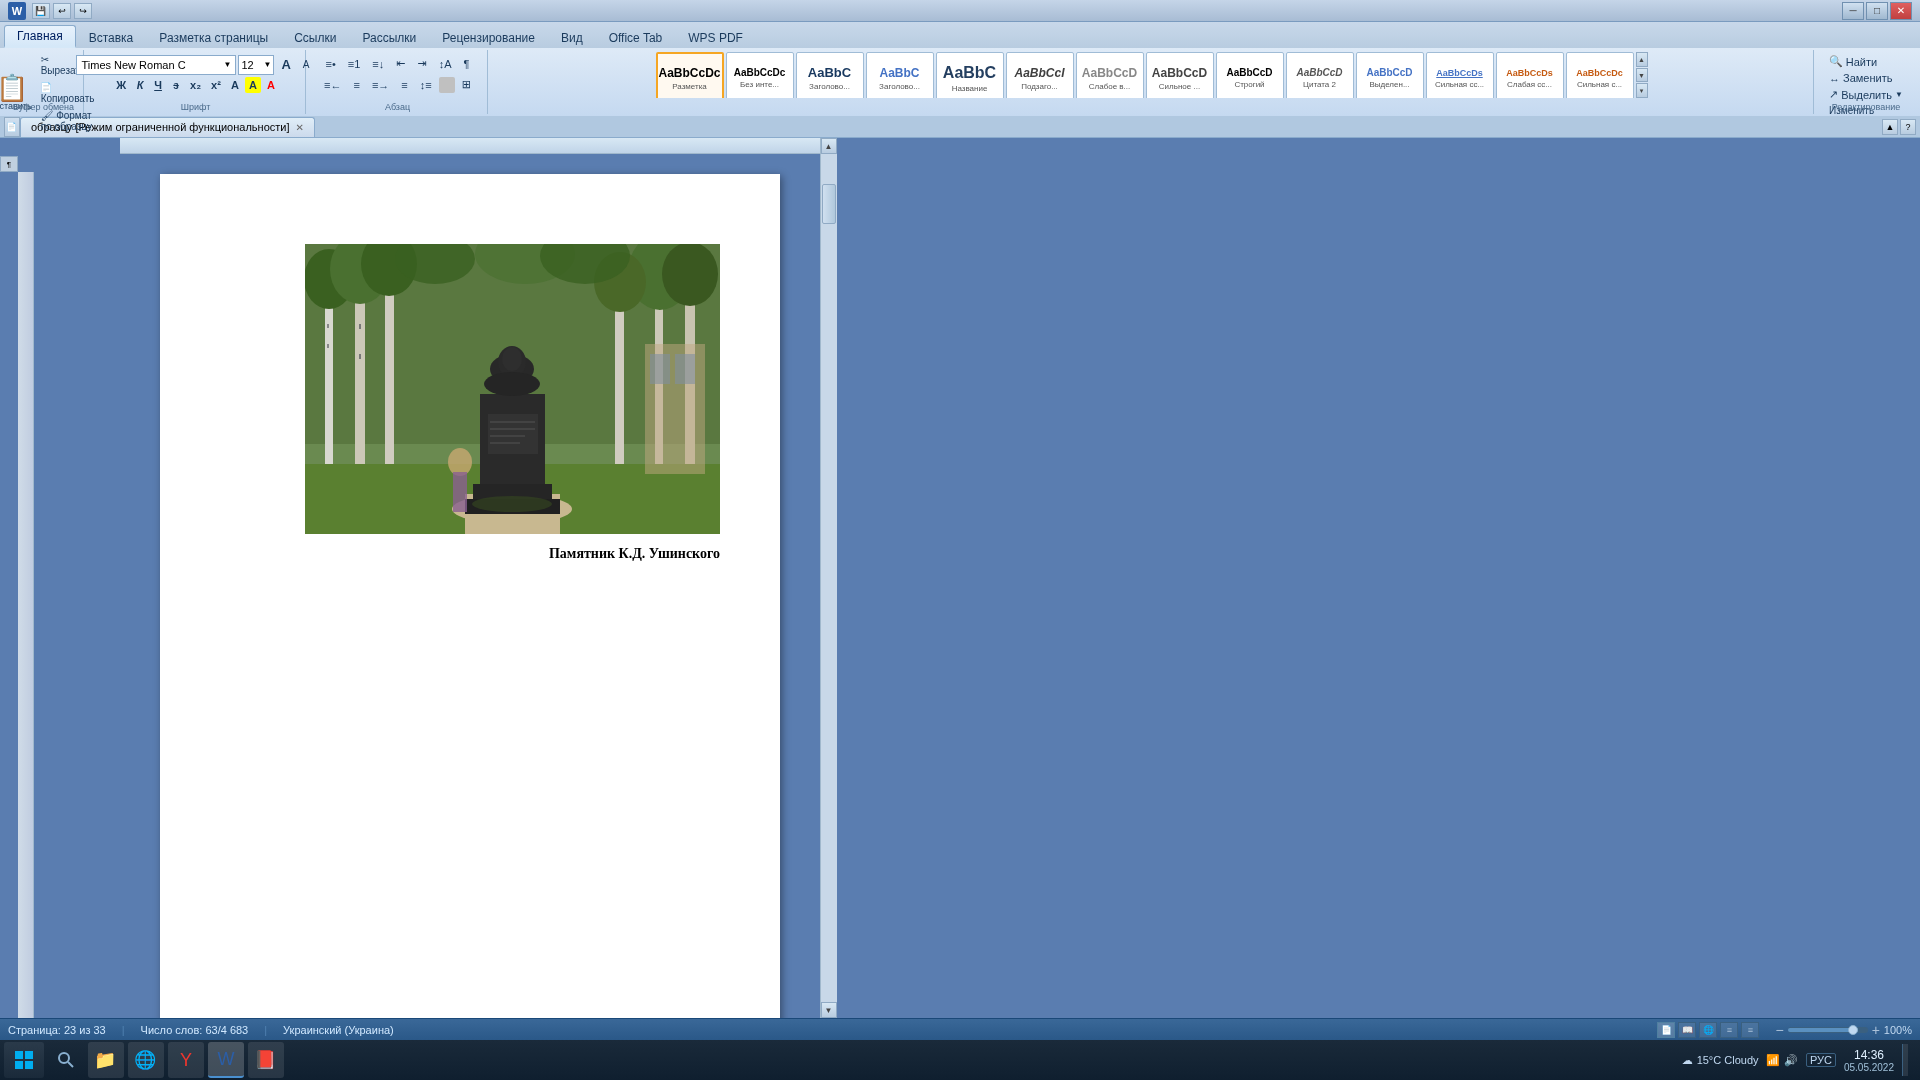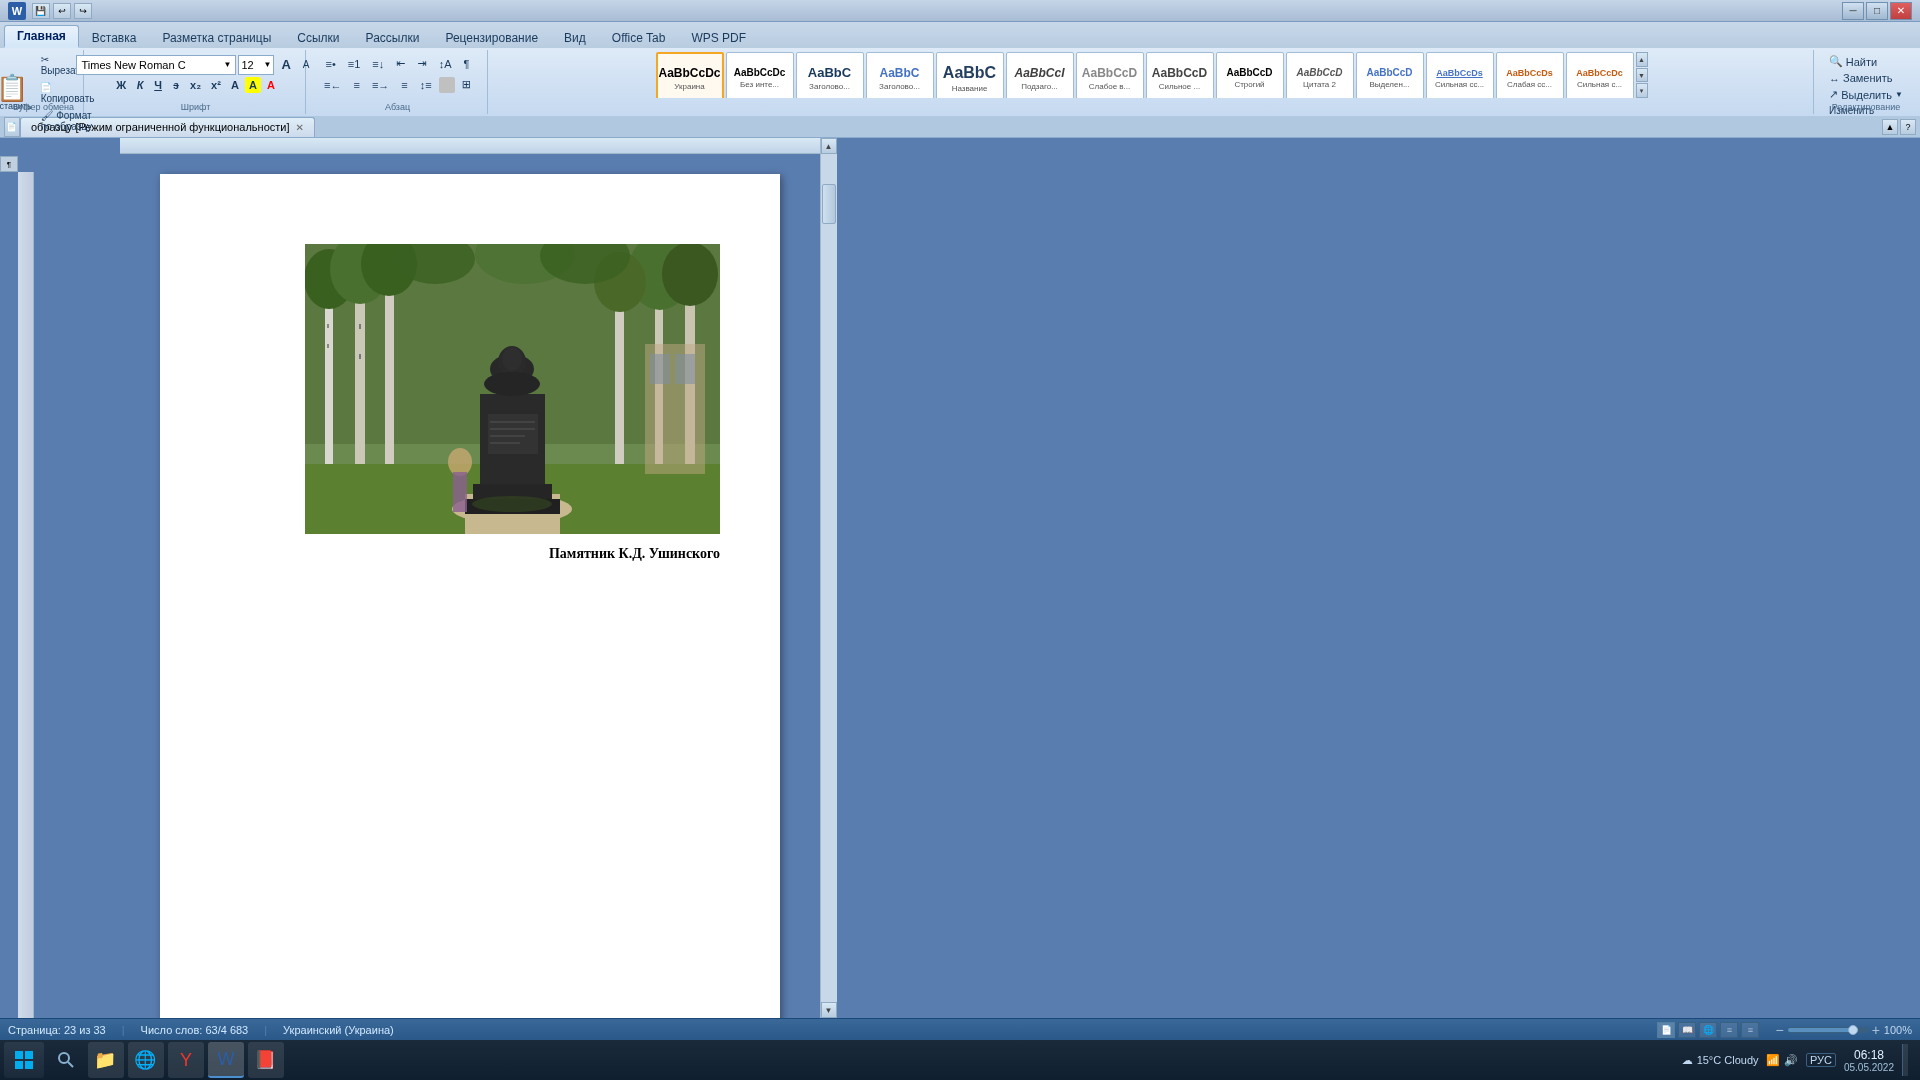--- a/index.html
+++ b/index.html
@@ -51,21 +51,21 @@
       cursor: pointer;
       border: 1px solid transparent;
       border-bottom: none;
       border-radius: 3px 3px 0 0;
       background: transparent;
     }
     .ribbon-tab.active {
       background: linear-gradient(to bottom, #e8f2fc, #d5e8f8);
       border-color: #8aabcc;
       border-bottom: 2px solid #d5e8f8;
-      font-weight: bold;
+      font-weight: normal;
       color: #002060;
     }
 
     
     #toolbar {
       display: flex;
       height: 68px;
       background: linear-gradient(to bottom, #deeaf7, #c5d9f0);
       padding: 2px 4px;
       align-items: stretch;
@@ -405,21 +405,21 @@
       <div class="tb-btn">⊞</div>
     </div>
     <div class="toolbar-group-label">Абзац</div>
   </div>
 
   <div class="toolbar-group" style="flex:1;min-width:0;">
     <div style="display:flex;height:100%;padding-bottom:14px;">
       <div style="display:flex;gap:2px;overflow:hidden;max-height:58px;">
         <div class="style-item active" style="width:68px;">
           <div class="style-preview">AaBbCcDc</div>
-          <div class="style-label">Украина</div>
+          <div class="style-label">Разметка</div>
         </div>
         <div class="style-item" style="width:68px;">
           <div class="style-preview" style="font-size:10px;">AaBbCcDc</div>
           <div class="style-label">Без инте...</div>
         </div>
         <div class="style-item" style="width:68px;">
           <div class="style-preview" style="font-size:13px;font-weight:bold;color:#17375e;">AaBbC</div>
           <div class="style-label">Заголово...</div>
         </div>
         <div class="style-item" style="width:68px;">
@@ -666,18 +666,18 @@
     <div style="display:flex;align-items:center;gap:4px;color:#c0d8f0;font-size:11px;">
       <span>☁</span>
       <span>15°C  Cloudy</span>
     </div>
     <div style="display:flex;gap:4px;color:#a0c0d8;font-size:11px;">
       <span style="cursor:pointer;">📶</span>
       <span style="cursor:pointer;">🔊</span>
     </div>
     <div style="cursor:pointer;color:#c0d8f0;font-size:11px;border:1px solid #3a6080;padding:0 3px;border-radius:2px;">РУС</div>
     <div style="text-align:center;">
-      <div style="font-size:12px;color:#e0f0ff;">06:18</div>
+      <div style="font-size:12px;color:#e0f0ff;">14:36</div>
       <div style="font-size:10px;color:#a0c0d8;">05.05.2022</div>
     </div>
     <div style="width:6px;height:32px;background:rgba(255,255,255,0.1);border-left:1px solid #3a6080;cursor:pointer;"></div>
   </div>
 </div>
 
 </body></html>

